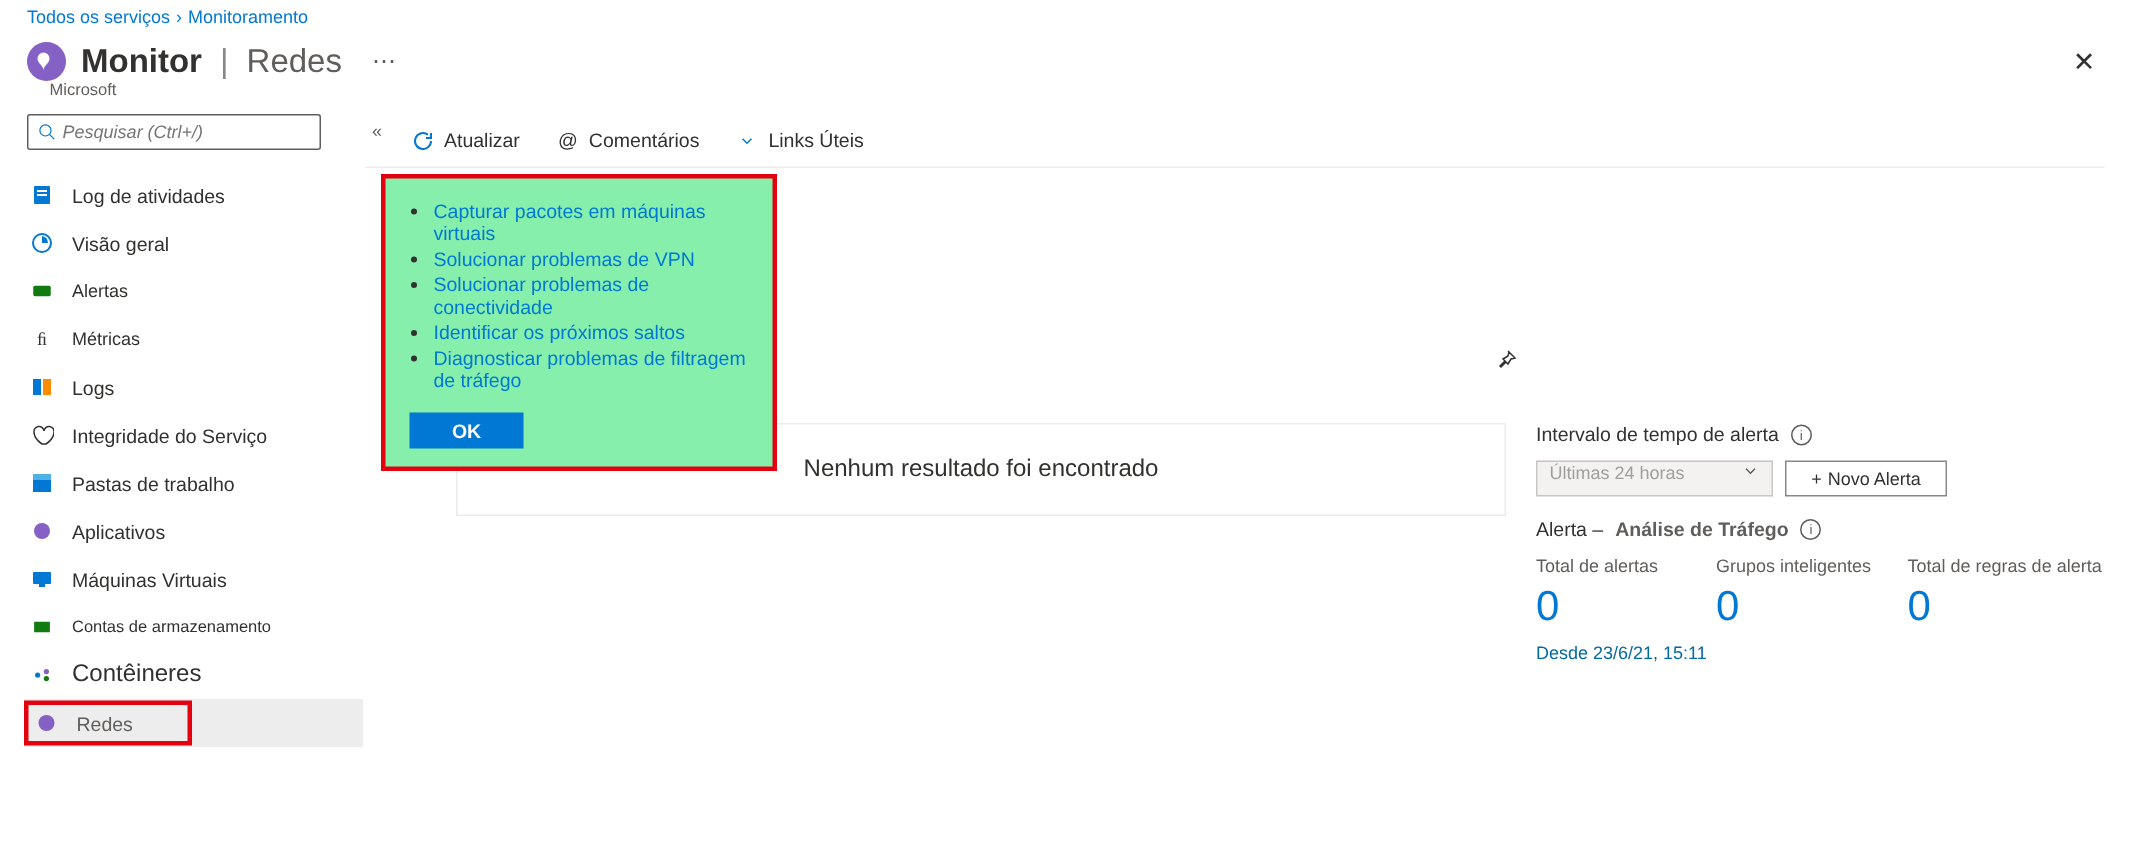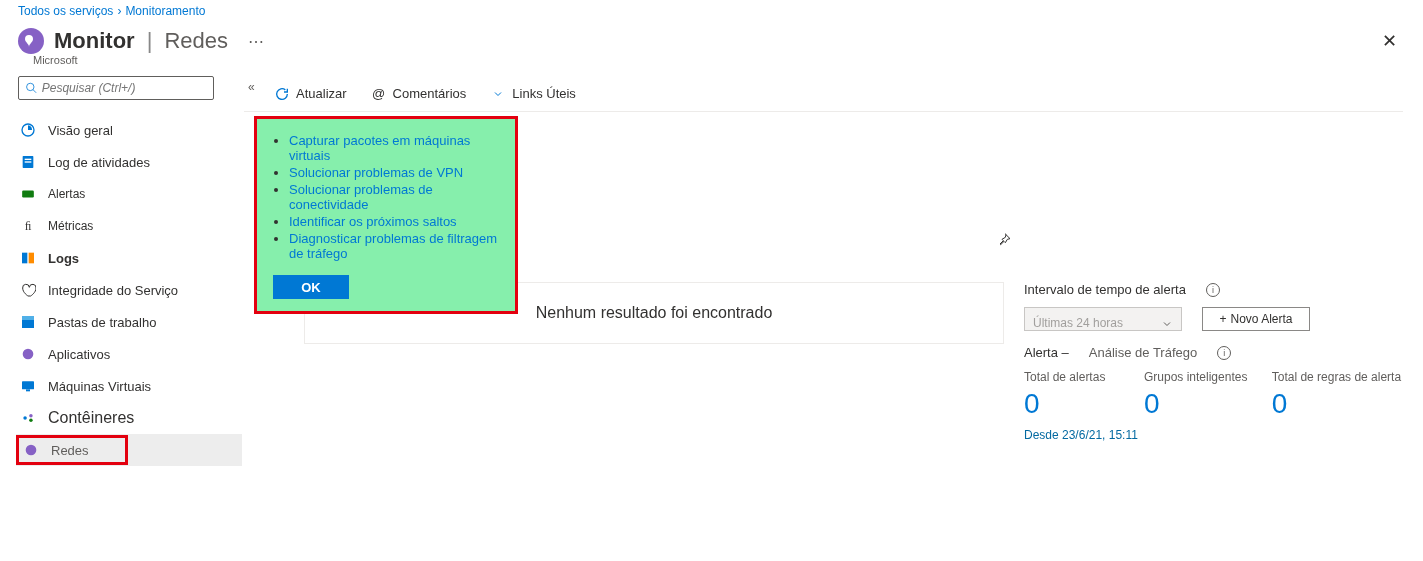--- a/index.html
+++ b/index.html
@@ -50,23 +50,23 @@
   .panel li a { color: #0078d4; }
   .ok-btn { margin-top: 12px; background: #0078d4; color: #fff; border: none; width: 76px; height: 24px; font-size: 13px; font-weight: 600; cursor: pointer; }
 
   .content-row { display: flex; margin-top: 170px; padding-left: 60px; gap: 20px; }
   .left-card { position: relative; width: 700px; }
   .pin-icon { position: absolute; top: -50px; right: -8px; cursor: pointer; }
   .pin-icon svg { width: 16px; height: 16px; stroke: #323130; fill: none; stroke-width:1.5;}
   .empty-box { border: 1px solid #edebe9; height: 62px; display: flex; align-items: center; justify-content: center; font-size: 16px; color: #323130; }
 
   .right-col { width: 370px; }
-  .rc-row { display: flex; align-items: center; gap: 20px; margin-bottom: 10px; font-size: 13px;}
+  .rc-row { display: flex; align-items: center; gap: 8px; margin-bottom: 10px; font-size: 13px;}
   .info-circ { display:inline-flex; width:14px; height:14px; border:1px solid #605e5c; border-radius:50%; align-items:center; justify-content:center; font-size:9px; color:#605e5c;}
-  .dropdown { width: 158px; height: 24px; border: 1px solid #c8c6c4; background: #f3f2f1; display: flex; align-items: flex-end; justify-content: space-between; padding: 0 8px; font-size: 12px; color: #a19f9d; }
+  .dropdown { width: 158px; height: 24px; border: 1px solid #c8c6c4; background: #f3f2f1; display: flex; align-items: flex-start; justify-content: space-between; padding: 0 8px; font-size: 12px; color: #a19f9d; }
   .new-alert-btn { width: 108px; height: 24px; border: 1px solid #8a8886; background: #fff; display: flex; align-items: center; justify-content: center; gap: 4px; font-size: 12px; cursor: pointer; }
   .stats-row { display: flex; gap: 30px; }
   .stat-col { min-width: 90px; }
   .stat-label { font-size: 12px; color: #605e5c; margin-bottom: 4px; white-space: nowrap;}
   .stat-val { font-size: 28px; color: #0078d4; font-weight: 400; }
   .since { font-size: 12px; color: #0369a1; margin-top: 8px; }
 </style>
 </head>
 <body>
 
@@ -98,56 +98,56 @@
           <line x1="15" y1="15" x2="21" y2="21"></line>
         </svg>
       <input type="text" placeholder="Pesquisar (Ctrl+/)" style="">
     </div>
     <span class="collapse-toggle">«</span>
 
     <ul class="nav-list">
       <li class="nav-item">
         <span class="icon">
             <svg viewBox="0 0 24 24" width="16" height="16">
-              <circle cx="12" cy="12" r="9" fill="none" stroke="#0078d4" stroke-width="2"></circle>
-              <path d="M12 12 L12 5 A7 7 0 0 1 18 12 Z" fill="#0078d4"></path>
-            </svg>
-          </span>
-        <span>Visão geral</span>
-      </li>
-      <li class="nav-item">
-        <span class="icon">
-            <svg viewBox="0 0 24 24" width="16" height="16">
               <rect x="4" y="3" width="16" height="18" rx="1" fill="#0078d4"></rect>
               <rect x="7" y="7" width="10" height="2" fill="#fff"></rect>
               <rect x="7" y="11" width="10" height="2" fill="#fff"></rect>
             </svg>
           </span>
         <span>Log de atividades</span>
       </li>
+      <li class="nav-item">
+        <span class="icon">
+            <svg viewBox="0 0 24 24" width="16" height="16">
+              <circle cx="12" cy="12" r="9" fill="none" stroke="#0078d4" stroke-width="2"></circle>
+              <path d="M12 12 L12 5 A7 7 0 0 1 18 12 Z" fill="#0078d4"></path>
+            </svg>
+          </span>
+        <span>Visão geral</span>
+      </li>
       <li class="nav-item" style="font-size:12px;">
         <span class="icon">
             <svg viewBox="0 0 24 24" width="14" height="14">
               <rect x="2" y="6" width="20" height="12" rx="2" fill="#107c10"></rect>
             </svg>
           </span>
         <span>Alertas</span>
       </li>
       <li class="nav-item" style="font-size:12px;">
         <span class="icon" style="font-family:serif;">ﬁ</span>
         <span>Métricas</span>
       </li>
       <li class="nav-item">
         <span class="icon">
             <svg viewBox="0 0 24 24" width="16" height="16">
               <rect x="3" y="4" width="8" height="16" fill="#0078d4"></rect>
               <rect x="13" y="4" width="8" height="16" fill="#ff8c00"></rect>
             </svg>
           </span>
-        <span style="font-weight:700">Logs</span>
+        <span style="font-weight:400">Logs</span>
       </li>
       <li class="nav-item">
         <span class="icon">
             <svg viewBox="0 0 24 24" width="16" height="16">
               <path d="M12 21s-8-5-8-12a5 5 0 0110-1 5 5 0 0110 1c0 7-8 12-8 12z" fill="none" stroke="#323130" stroke-width="1.5"></path>
             </svg>
           </span>
         <span>Integridade do Serviço</span>
       </li>
       <li class="nav-item">
@@ -170,20 +170,28 @@
         <span>Aplicativos</span>
       </li>
       <li class="nav-item">
         <span class="icon">
             <svg viewBox="0 0 24 24" width="16" height="16">
               <rect x="3" y="5" width="18" height="12" rx="1" fill="#0078d4"></rect>
               <rect x="9" y="17" width="6" height="3" fill="#0078d4"></rect>
             </svg>
           </span>
         <span>Máquinas Virtuais</span>
+      </li>
+      <li class="nav-item" style="font-size:11px;">
+        <span class="icon">
+            <svg viewBox="0 0 24 24" width="14" height="14">
+              <rect x="3" y="6" width="18" height="12" fill="#107c10"></rect>
+            </svg>
+          </span>
+        <span>Contas de armazenamento</span>
       </li>
       <li class="nav-item" style="font-size:16px;">
         <span class="icon">
             <svg viewBox="0 0 24 24" width="14" height="14">
               <circle cx="7" cy="12" r="3" fill="#0078d4"></circle>
               <circle cx="17" cy="8" r="3" fill="#8661c5"></circle>
               <circle cx="17" cy="16" r="3" fill="#107c10"></circle>
             </svg>
           </span>
         <span>Contêineres</span>
@@ -260,21 +268,21 @@
                 <polyline points="6 9 12 15 18 9" fill="none" stroke="#605e5c" stroke-width="2"></polyline>
               </svg>
           </div>
           <div class="new-alert-btn">
             <span>+</span>
             <span>Novo Alerta</span>
           </div>
         </div>
         <div class="rc-row" style="margin-top:14px;">
           <span>Alerta – </span>
-          <span style="color:#605e5c;">Análise de Tráfego</span>
+          <span style="color:#605e5c;font-weight:bold;">Análise de Tráfego</span>
           <span class="info-circ">i</span>
         </div>
         <div class="stats-row">
           <div class="stat-col">
             <div class="stat-label">Total de alertas</div>
             <div class="stat-val">0</div>
           </div>
           <div class="stat-col">
             <div class="stat-label">Grupos inteligentes</div>
             <div class="stat-val">0</div>

